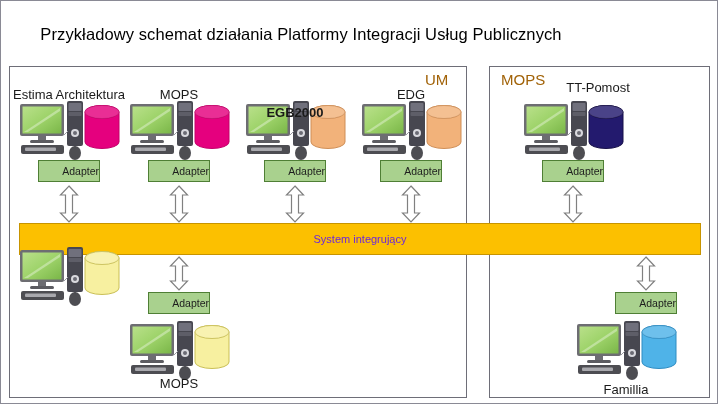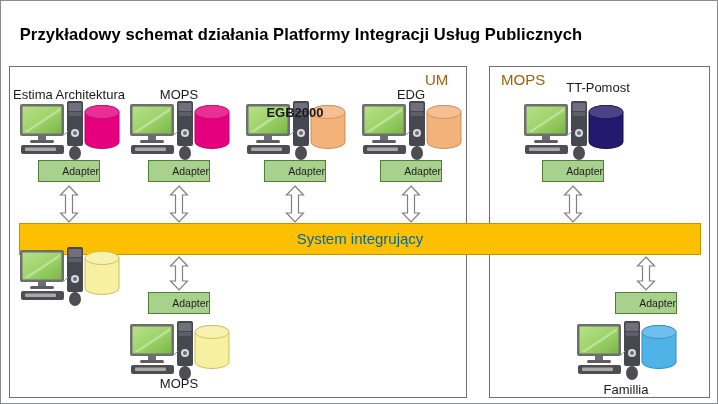--- a/index.html
+++ b/index.html
@@ -19,21 +19,21 @@
     box-sizing: border-box;
     overflow: hidden;
   }
   #title {
     position: absolute;
     left: 0;
     top: 24px;
     width: 600px;
     text-align: center;
     font-size: 16.5px;
-    font-weight: bold;
+    font-weight: normal;
     color: #000000;
     letter-spacing: 0.1px;
   }
   .group-box {
     position: absolute;
     background: #ffffff;
     border: 1px solid #6e6e78;
     box-sizing: border-box;
   }
   .group-label {
@@ -74,22 +74,22 @@
     box-sizing: border-box;
   }
   .sysbar-text {
     position: absolute;
     left: 0;
     top: 0;
     width: 100%;
     height: 100%;
     line-height: 30px;
     text-align: center;
-    font-size: 15px;
-    color: #0369a1;
+    font-size: 11px;
+    color: #6d28d9;
   }
   .arrow {
     position: absolute;
     transform: translateX(-50%);
   }
   .pc {
     position: absolute;
     transform: translateX(-50%);
   }
   svg { display: block; overflow: visible; }

